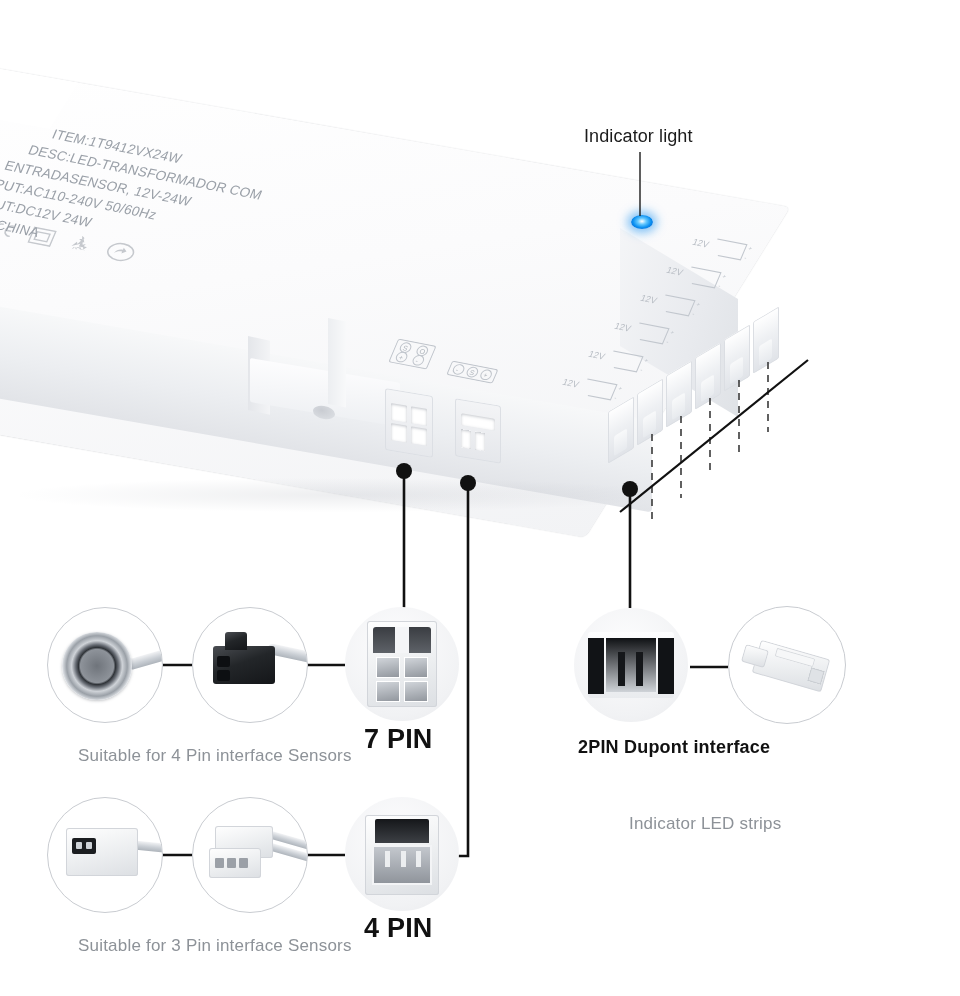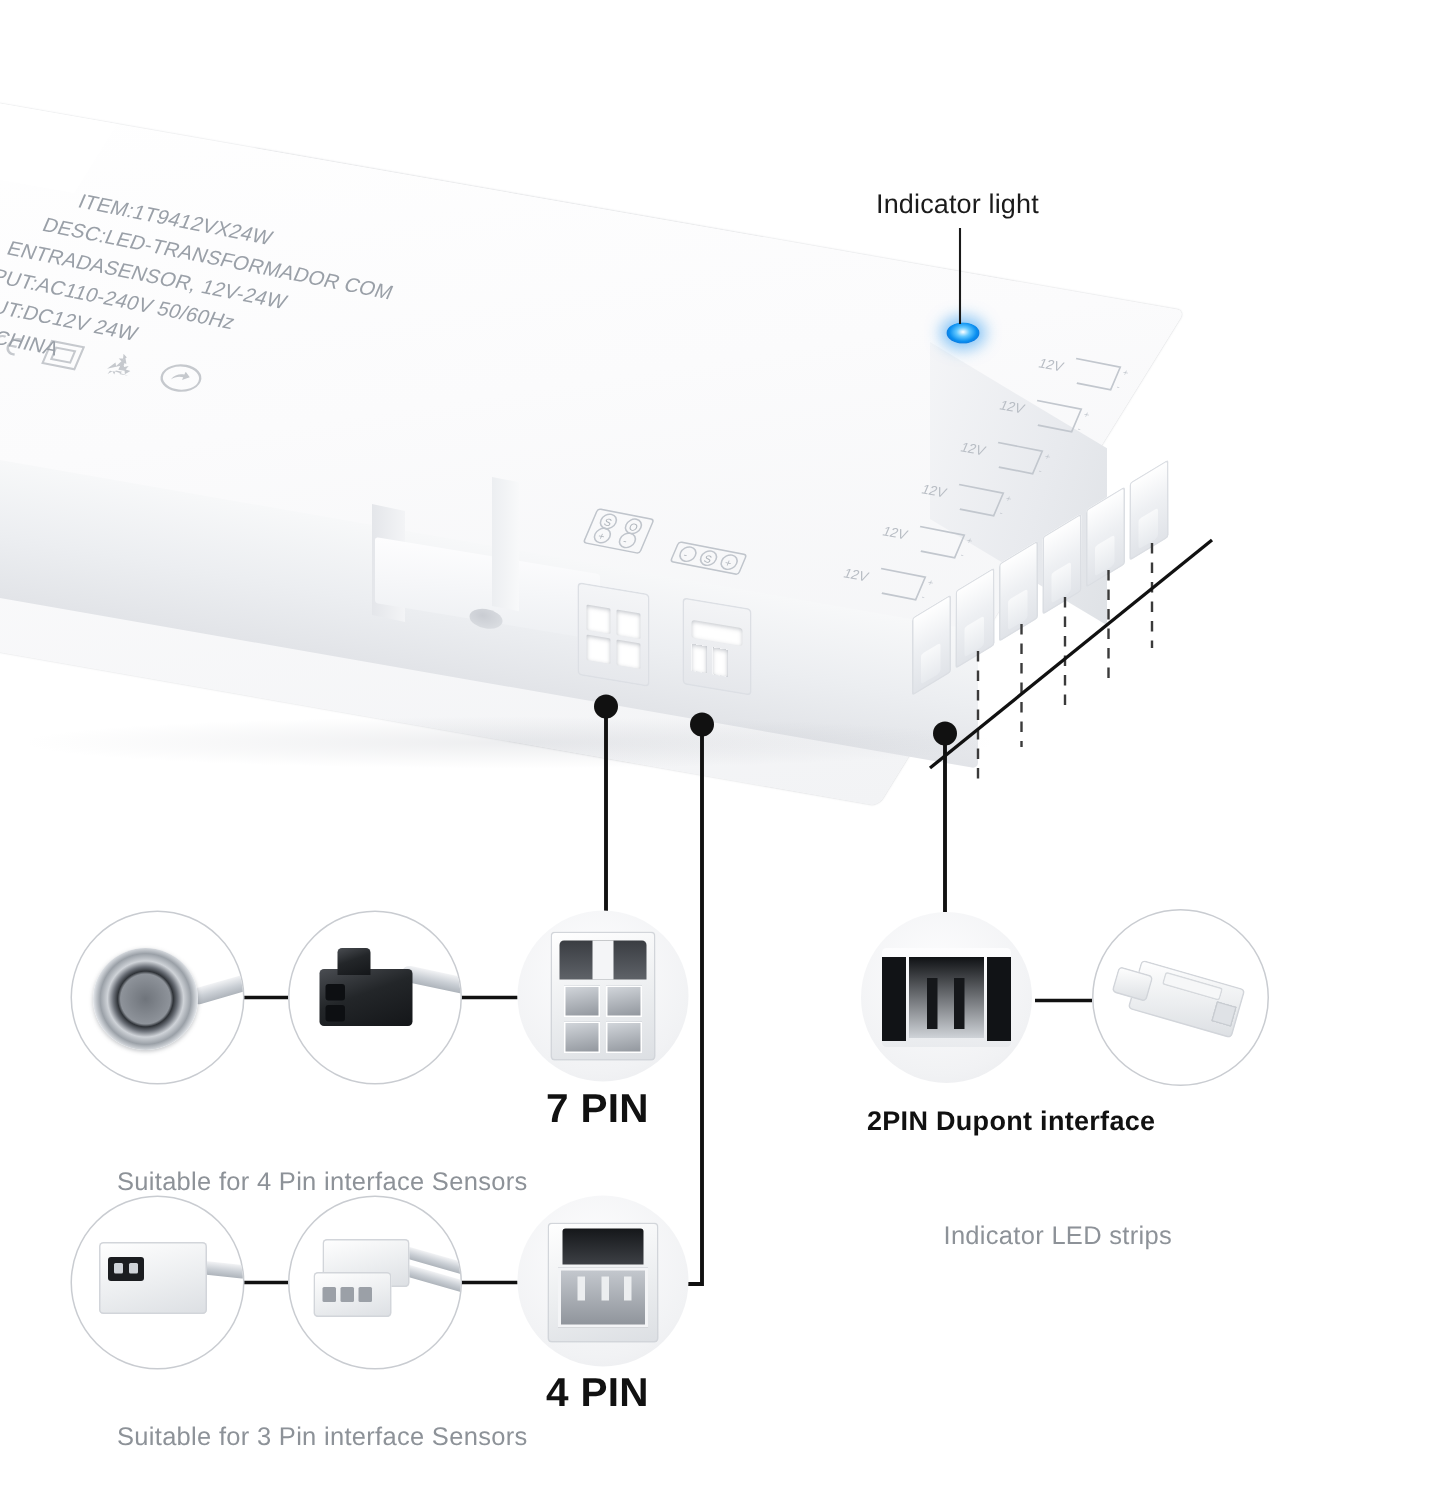--- a/index.html
+++ b/index.html
@@ -410,21 +410,21 @@
     <div class="wht-conn" style="left:22px; top:14px; width:70px; height:86px;"></div>
     <div style="position:absolute; left:28px; top:20px; width:58px; height:26px; background:linear-gradient(180deg,#3a3d42,#5e6268); border-radius:3px 3px 0 0;"></div>
     <div style="position:absolute; left:50px; top:20px; width:14px; height:26px; background:#f4f5f7;"></div>
     <div style="position:absolute; left:31px; top:50px; width:24px; height:21px; background:linear-gradient(170deg,#d4d8dd,#8f949b); box-shadow:inset 0 0 0 1px #fff;"></div>
     <div style="position:absolute; left:59px; top:50px; width:24px; height:21px; background:linear-gradient(170deg,#d4d8dd,#8f949b); box-shadow:inset 0 0 0 1px #fff;"></div>
     <div style="position:absolute; left:31px; top:74px; width:24px; height:21px; background:linear-gradient(170deg,#d4d8dd,#8f949b); box-shadow:inset 0 0 0 1px #fff;"></div>
     <div style="position:absolute; left:59px; top:74px; width:24px; height:21px; background:linear-gradient(170deg,#d4d8dd,#8f949b); box-shadow:inset 0 0 0 1px #fff;"></div>
   </div>
 
   <div class="t-bold" style="left:364px; top:724px; font-size:27px;">7 PIN</div>
-  <div class="t-grey" style="left:78px; top:746px; font-size:17px;margin-top:32px;">Suitable for 4 Pin interface Sensors</div>
+  <div class="t-grey" style="left:78px; top:746px; font-size:17px;">Suitable for 4 Pin interface Sensors</div>
 
   <div class="cbubble plain" style="left:47px; top:797px; width:116px; height:116px;">
     <div class="chrome-cable" style="left:84px; top:44px; width:34px; height:9px; transform:rotate(6deg);"></div>
     <div class="wht-conn" style="left:18px; top:30px; width:72px; height:48px;"></div>
     <div style="position:absolute; left:24px; top:40px; width:24px; height:16px; background:#1b1d20; border-radius:2px;"></div>
     <div style="position:absolute; left:28px; top:44px; width:6px; height:7px; background:#cfd3d8; border-radius:1px;"></div>
     <div style="position:absolute; left:38px; top:44px; width:6px; height:7px; background:#cfd3d8; border-radius:1px;"></div>
   </div>
 
   <div class="cbubble plain" style="left:192px; top:797px; width:116px; height:116px;">
@@ -440,21 +440,21 @@
   <div class="cbubble grey" style="left:345px; top:797px; width:114px; height:114px;">
     <div class="wht-conn" style="left:20px; top:18px; width:74px; height:80px;"></div>
     <div style="position:absolute; left:30px; top:22px; width:54px; height:24px; background:linear-gradient(180deg,#15171a,#3d4045); border-radius:2px 2px 0 0;"></div>
     <div style="position:absolute; left:27px; top:48px; width:60px; height:40px; background:linear-gradient(180deg,#c6cad0,#8d9299); box-shadow:inset 0 0 0 2px #f3f4f6;"></div>
     <div style="position:absolute; left:40px; top:54px; width:5px; height:16px; background:#eceef0;"></div>
     <div style="position:absolute; left:56px; top:54px; width:5px; height:16px; background:#eceef0;"></div>
     <div style="position:absolute; left:71px; top:54px; width:5px; height:16px; background:#eceef0;"></div>
   </div>
 
   <div class="t-bold" style="left:364px; top:913px; font-size:27px;">4 PIN</div>
-  <div class="t-grey" style="left:78px; top:936px; font-size:17px;margin-top:12px;">Suitable for 3 Pin interface Sensors</div>
+  <div class="t-grey" style="left:78px; top:936px; font-size:17px;">Suitable for 3 Pin interface Sensors</div>
 
   <div class="cbubble grey" style="left:574px; top:608px; width:114px; height:114px;">
     <div style="position:absolute; left:14px; top:24px; width:86px; height:66px; background:linear-gradient(180deg,#fdfdfe,#e9ebee); border-radius:3px;"></div>
     <div style="position:absolute; left:14px; top:30px; width:16px; height:56px; background:#111316;"></div>
     <div style="position:absolute; left:84px; top:30px; width:16px; height:56px; background:#111316;"></div>
     <div style="position:absolute; left:32px; top:30px; width:50px; height:54px; background:linear-gradient(180deg,#0f1114,#cfd3d8);"></div>
     <div style="position:absolute; left:44px; top:44px; width:7px; height:34px; background:#15171a;"></div>
     <div style="position:absolute; left:62px; top:44px; width:7px; height:34px; background:#15171a;"></div>
   </div>
 

